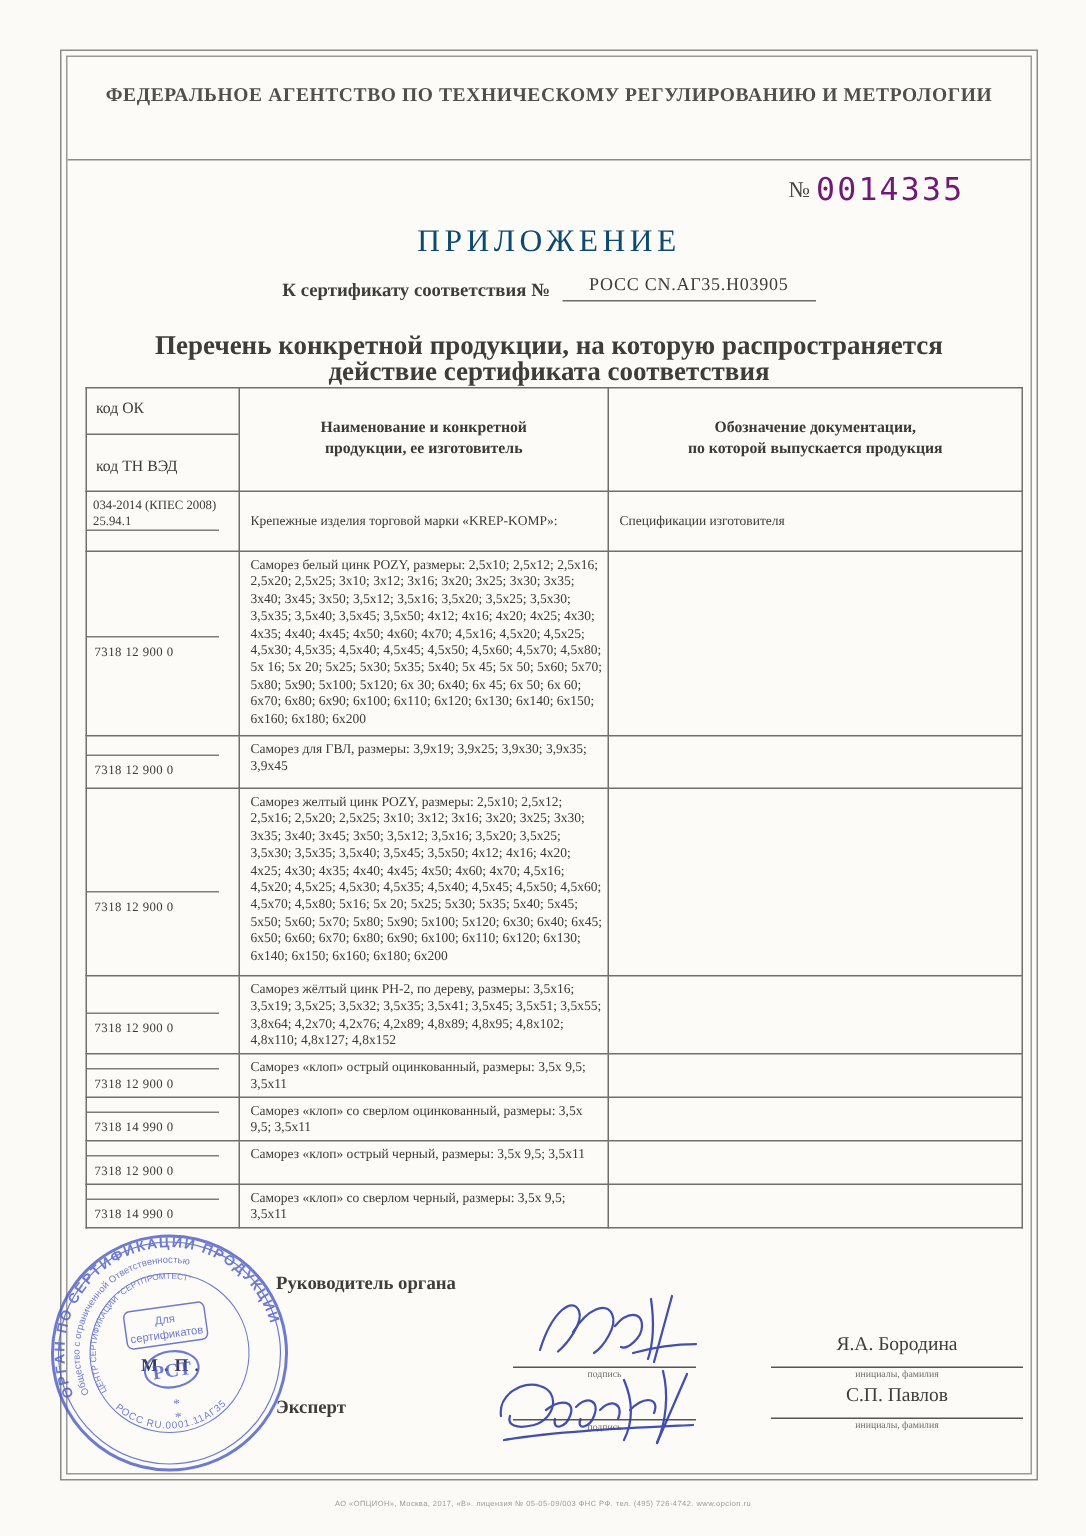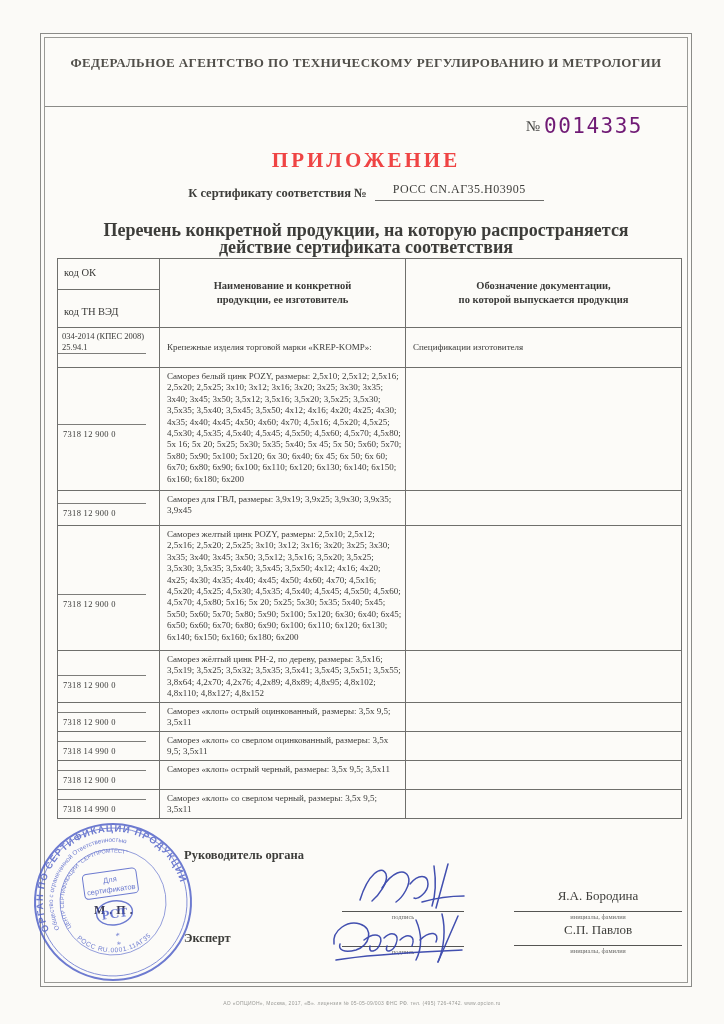--- a/index.html
+++ b/index.html
@@ -27,21 +27,21 @@
   }
   .hdr-rule{position:absolute;left:4px;right:4px;top:72px;border-top:1.4px solid #8b8b88;}
   .blank-number{position:absolute;right:48px;top:80px;white-space:nowrap;}
   .blank-number .no{font-size:15px;color:#454543;}
   .blank-number .digits{
     font-family:"DejaVu Sans Mono", monospace;
     font-size:21px;color:#701a75;letter-spacing:1.5px;vertical-align:-2px;
   }
   .doc-title{
     position:absolute;left:0;right:0;top:114px;text-align:center;
-    font-size:21px;font-weight:bold;letter-spacing:3px;color:#ef4444;
+    font-size:21px;font-weight:normal;letter-spacing:3px;color:#0c4a6e;
   }
   .cert-line{
     position:absolute;left:0;right:0;top:152px;text-align:center;
     font-size:12.5px;font-weight:bold;color:#3d3d3a;white-space:nowrap;
   }
   .cert-value{
     display:inline-block;border-bottom:1px solid #6b6b69;
     padding:0 18px 3px;margin-left:8px;
     font-size:12px;font-weight:normal;letter-spacing:0.5px;
     transform:translateY(-4px);

